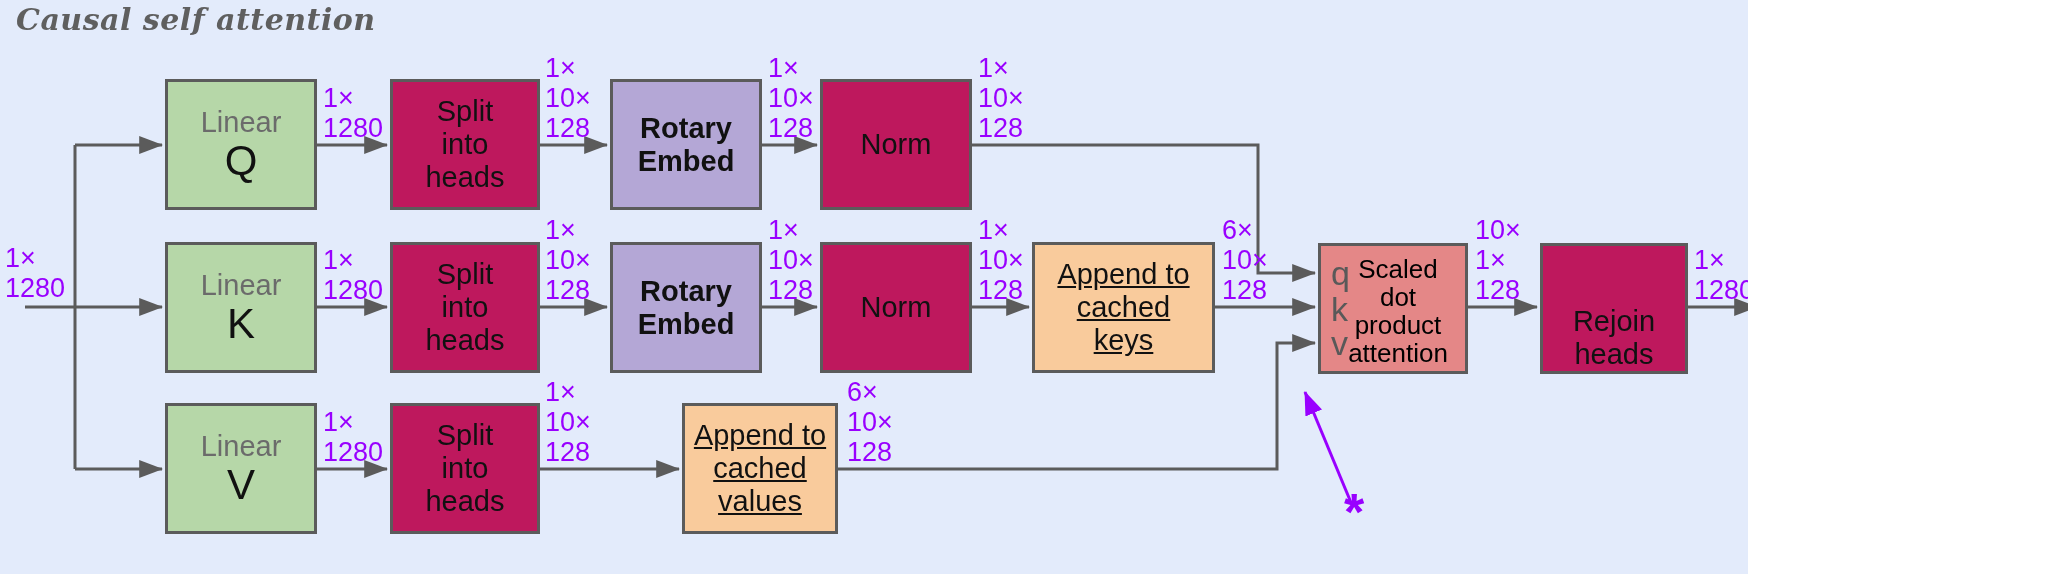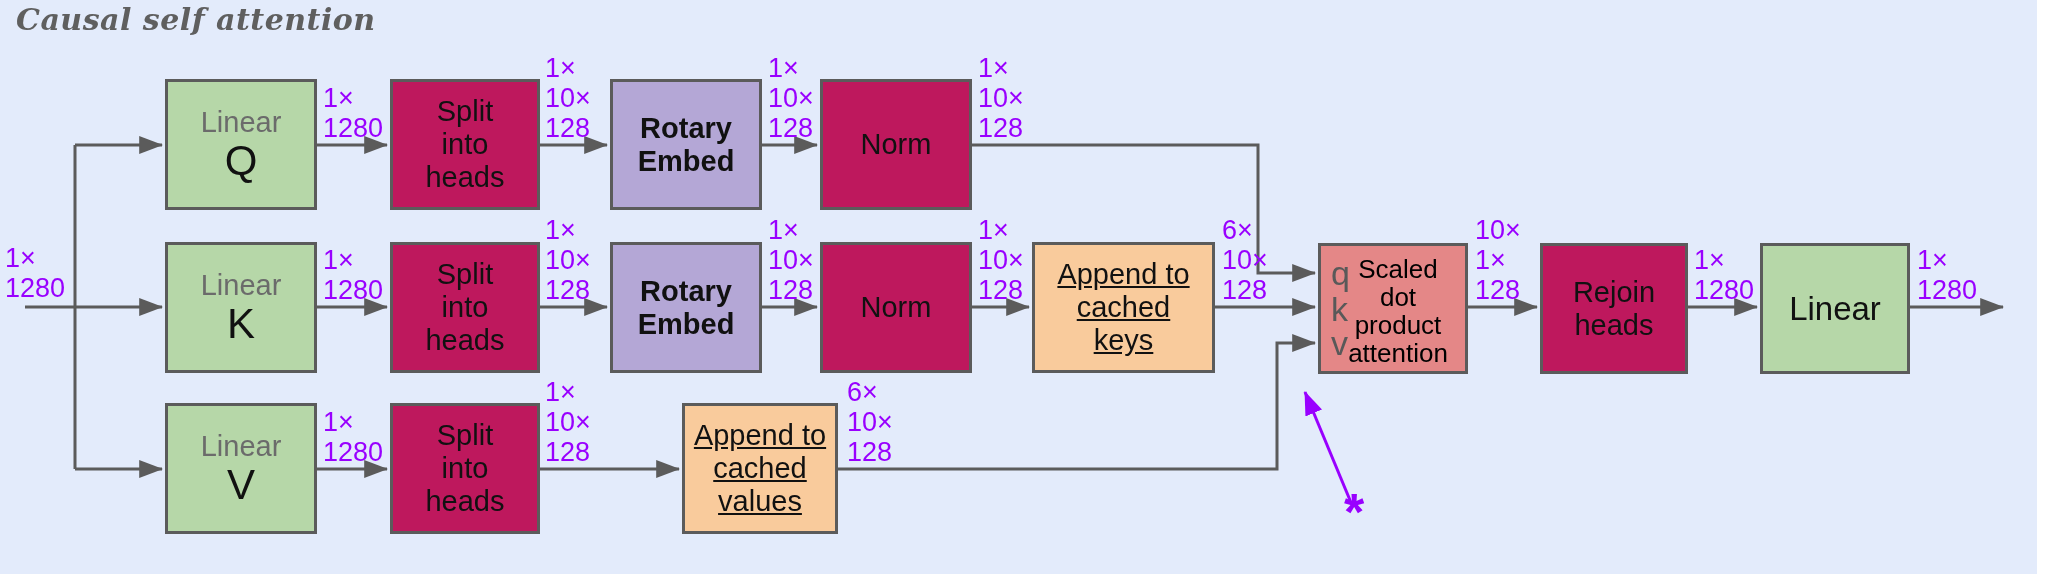--- a/index.html
+++ b/index.html
@@ -1,18 +1,18 @@
 <!DOCTYPE html>
 <html><head>
 <meta charset="utf-8">
 <style>
   html,body{margin:0;padding:0;background:#ffffff;}
   #canvas{
     position:relative;
-    width:2048px;height:579px;
+    width:1748px;height:579px;
     background:#ffffff;
     font-family:"Liberation Sans", sans-serif;
     overflow:hidden;
   }
   #paper{
     position:absolute;left:0;top:0;
     width:2037px;height:574px;
     background:#e3ebfb;
   }
   #title{
@@ -172,21 +172,21 @@
 
   <div class="box red" style="left:1318px;top:243px;width:150px;height:131px;">
     <span class="qkv-letter" style="top:9px;">q</span>
     <span class="qkv-letter" style="top:45px;">k</span>
     <span class="qkv-letter" style="top:79px;">v</span>
     <span class="attn-text">Scaled
 dot
 product
 attention</span>
   </div>
-  <div class="box gray" style="left:1540px;top:243px;width:148px;height:131px;">
+  <div class="box gray" style="left:1540px;top:243px;width:148px;height:131px;justify-content:flex-end;">
     <span class="box-label">Rejoin
 heads</span>
   </div>
   <div class="box green" style="left:1760px;top:243px;width:150px;height:131px;">
     <span class="box-label big">Linear</span>
   </div>
 
   <div class="dim" style="left:5px;top:243px;">1×
 1280</div>
 

